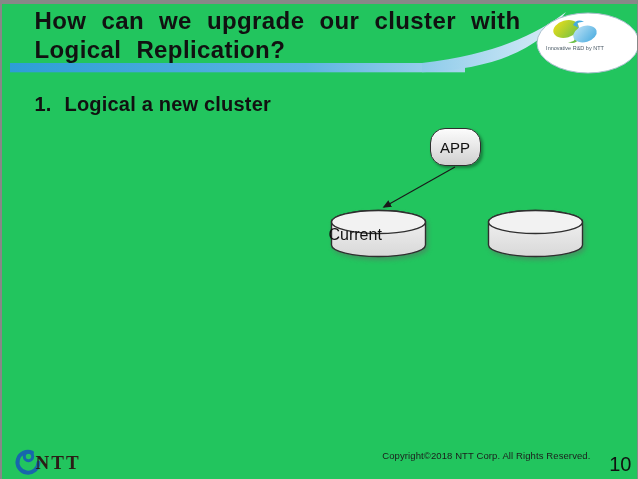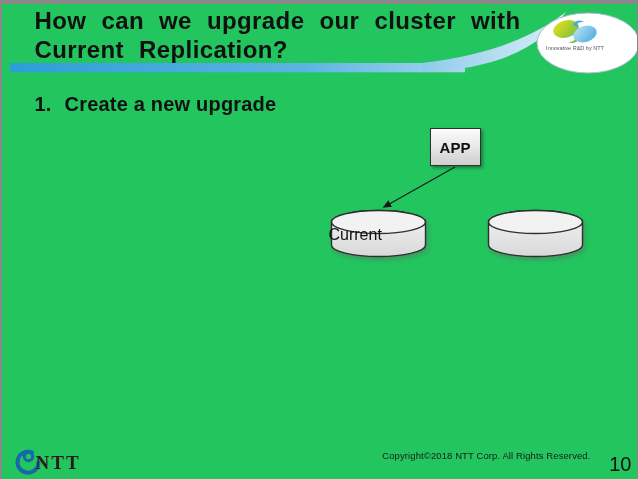--- a/index.html
+++ b/index.html
@@ -23,25 +23,25 @@
   .step{
     position:absolute;left:33px;top:89px;
     font-size:20px;font-weight:700;color:var(--text-black,#111);
     letter-spacing:0.2px;
   }
   .step .num{display:inline-block;width:30px;}
   
   .app-box{
     position:absolute;left:428px;top:124px;width:51px;height:38px;
     box-sizing:border-box;
-    border:1.6px solid #2f2f2f;border-radius:0;
+    border:1.6px solid #2f2f2f;border-radius:15px;
     background:linear-gradient(to bottom,#fcfcfc 0%,#e9e9e9 45%,#cfcfcf 100%);
     box-shadow:2px 2px 3px rgba(0,0,0,0.35);
     display:flex;align-items:center;justify-content:center;
-    font-size:15px;color:#101010;font-weight:bold;
+    font-size:15px;color:#101010;
   }
   .arrow-svg{position:absolute;left:374px;top:156px;width:88px;height:54px;}
   .cyl{position:absolute;width:100px;height:52px;filter:drop-shadow(2px 3px 2px rgba(100,100,100,0.45));}
   .cyl-current{left:327px;top:204px;}
   .cyl-new{left:484px;top:204px;}
   .cyl-label{
     position:absolute;width:100px;text-align:left;
     font-size:16px;color:#101010;
   }
   .cyl-label-current{left:327px;top:222px;}
@@ -99,25 +99,25 @@
       <ellipse cx="564" cy="25" rx="13" ry="8.5" transform="rotate(-16 564 25)" fill="url(#ygGrad)"></ellipse>
       <path d="M 571 31 Q 576 38 566 38 Q 573 41 577 35 Z" fill="#6cbf46"></path>
       <ellipse cx="583" cy="30" rx="12" ry="8" transform="rotate(-16 583 30)" fill="url(#blGrad)"></ellipse>
       <path d="M 577 24 Q 572 17 582 18 Q 575 14 571 21 Z" fill="#45aadf"></path>
     </g>
     <text x="573" y="46" font-size="5.5" fill="#4a5a66" text-anchor="middle" font-family="Liberation Sans, sans-serif">Innovative R&amp;D by NTT</text>
   </svg>
 
   <div class="title">
     <div>How can we upgrade our cluster with</div>
-    <div>Current Replication?</div>
+    <div>Logical Replication?</div>
   </div>
 
   <div class="step">
-    <span class="num">1.</span><span>Create a new upgrade</span>
+    <span class="num">1.</span><span>Logical a new cluster</span>
   </div>
 
   <div class="app-box">
     <span>APP</span>
   </div>
 
   <svg class="arrow-svg" viewBox="0 0 88 54">
     <defs>
       <marker id="ah" markerWidth="9" markerHeight="8" refX="6.5" refY="3.5" orient="auto">
         <path d="M0,0 L8,3.5 L0,7 Z" fill="#1a1a1a"></path>

